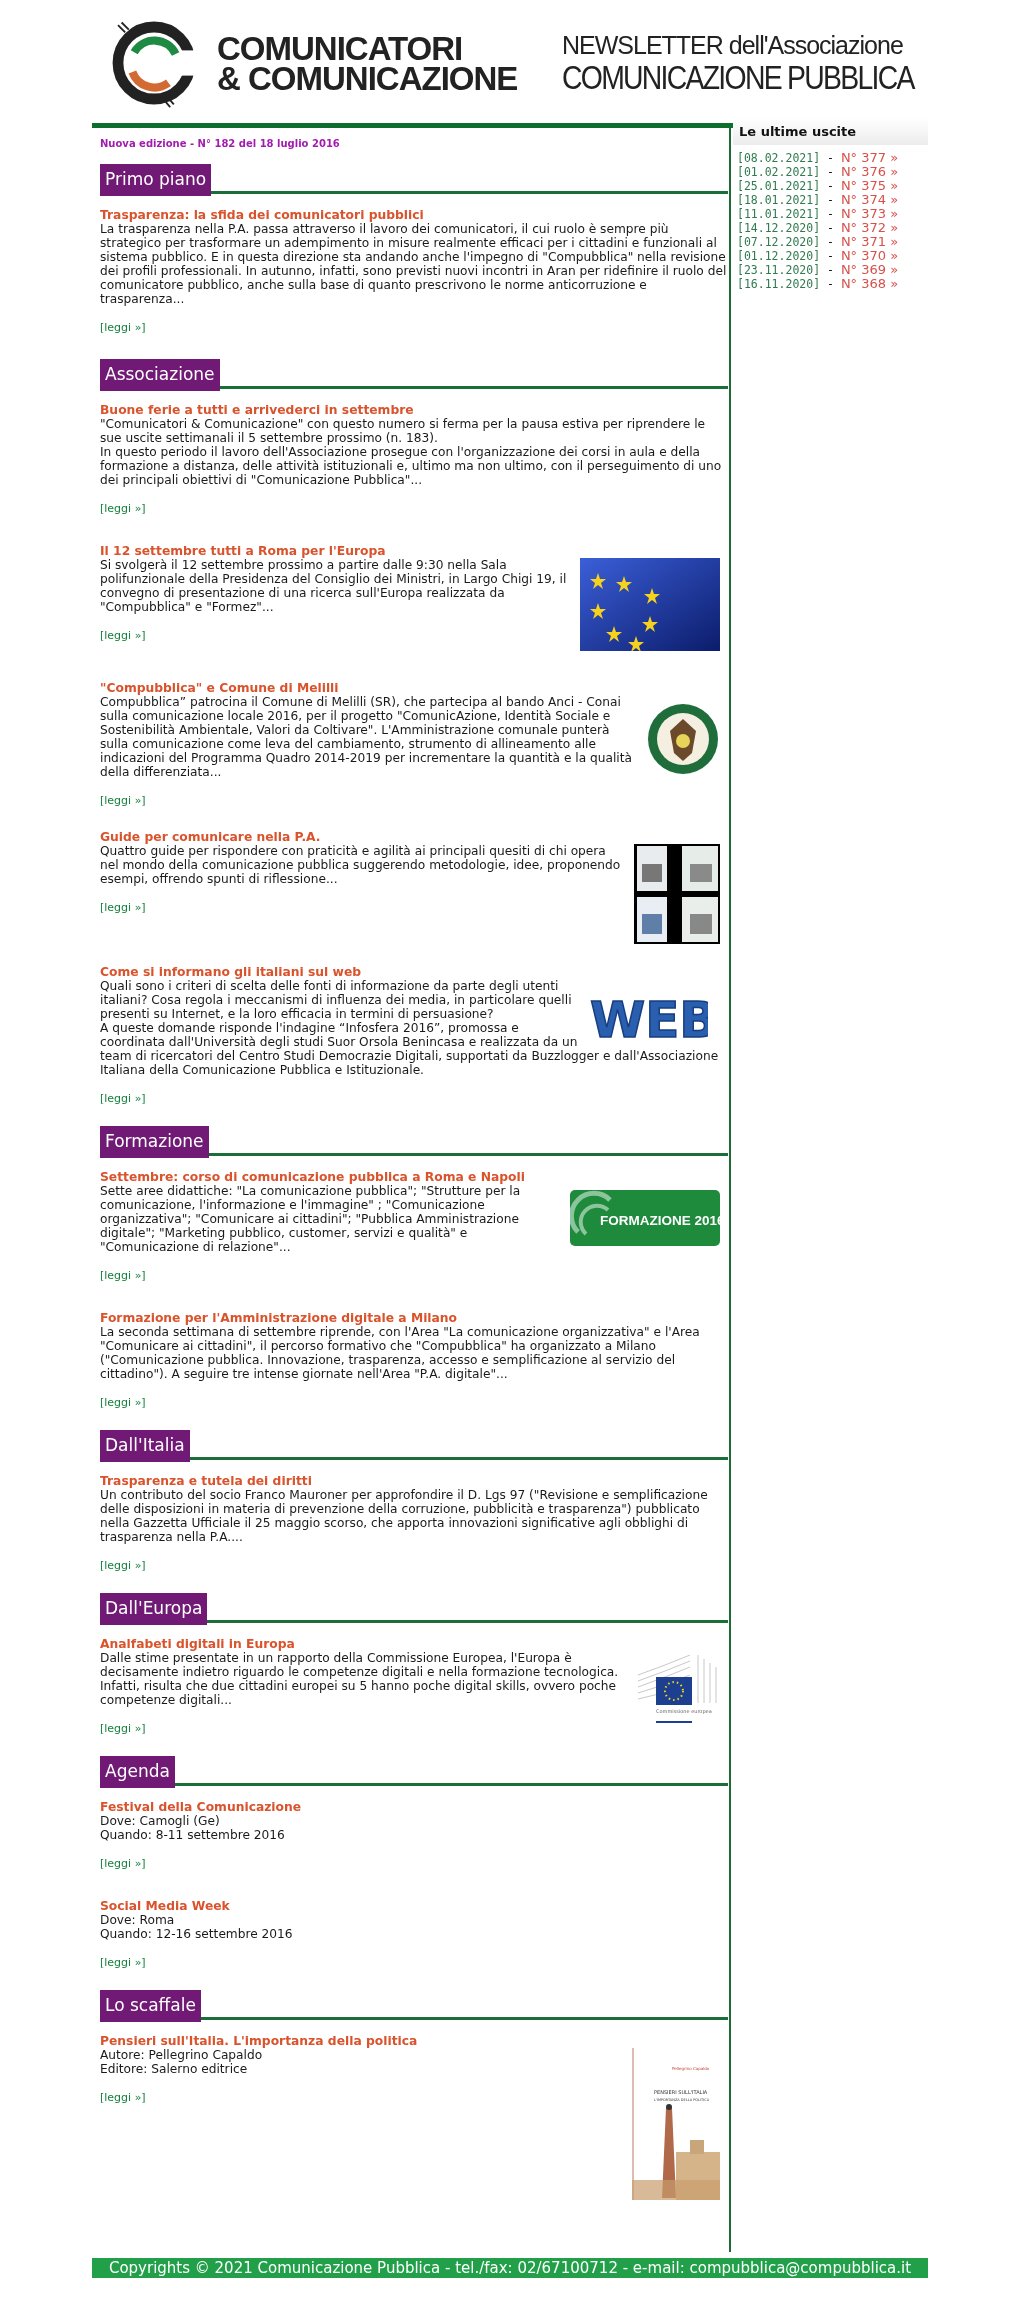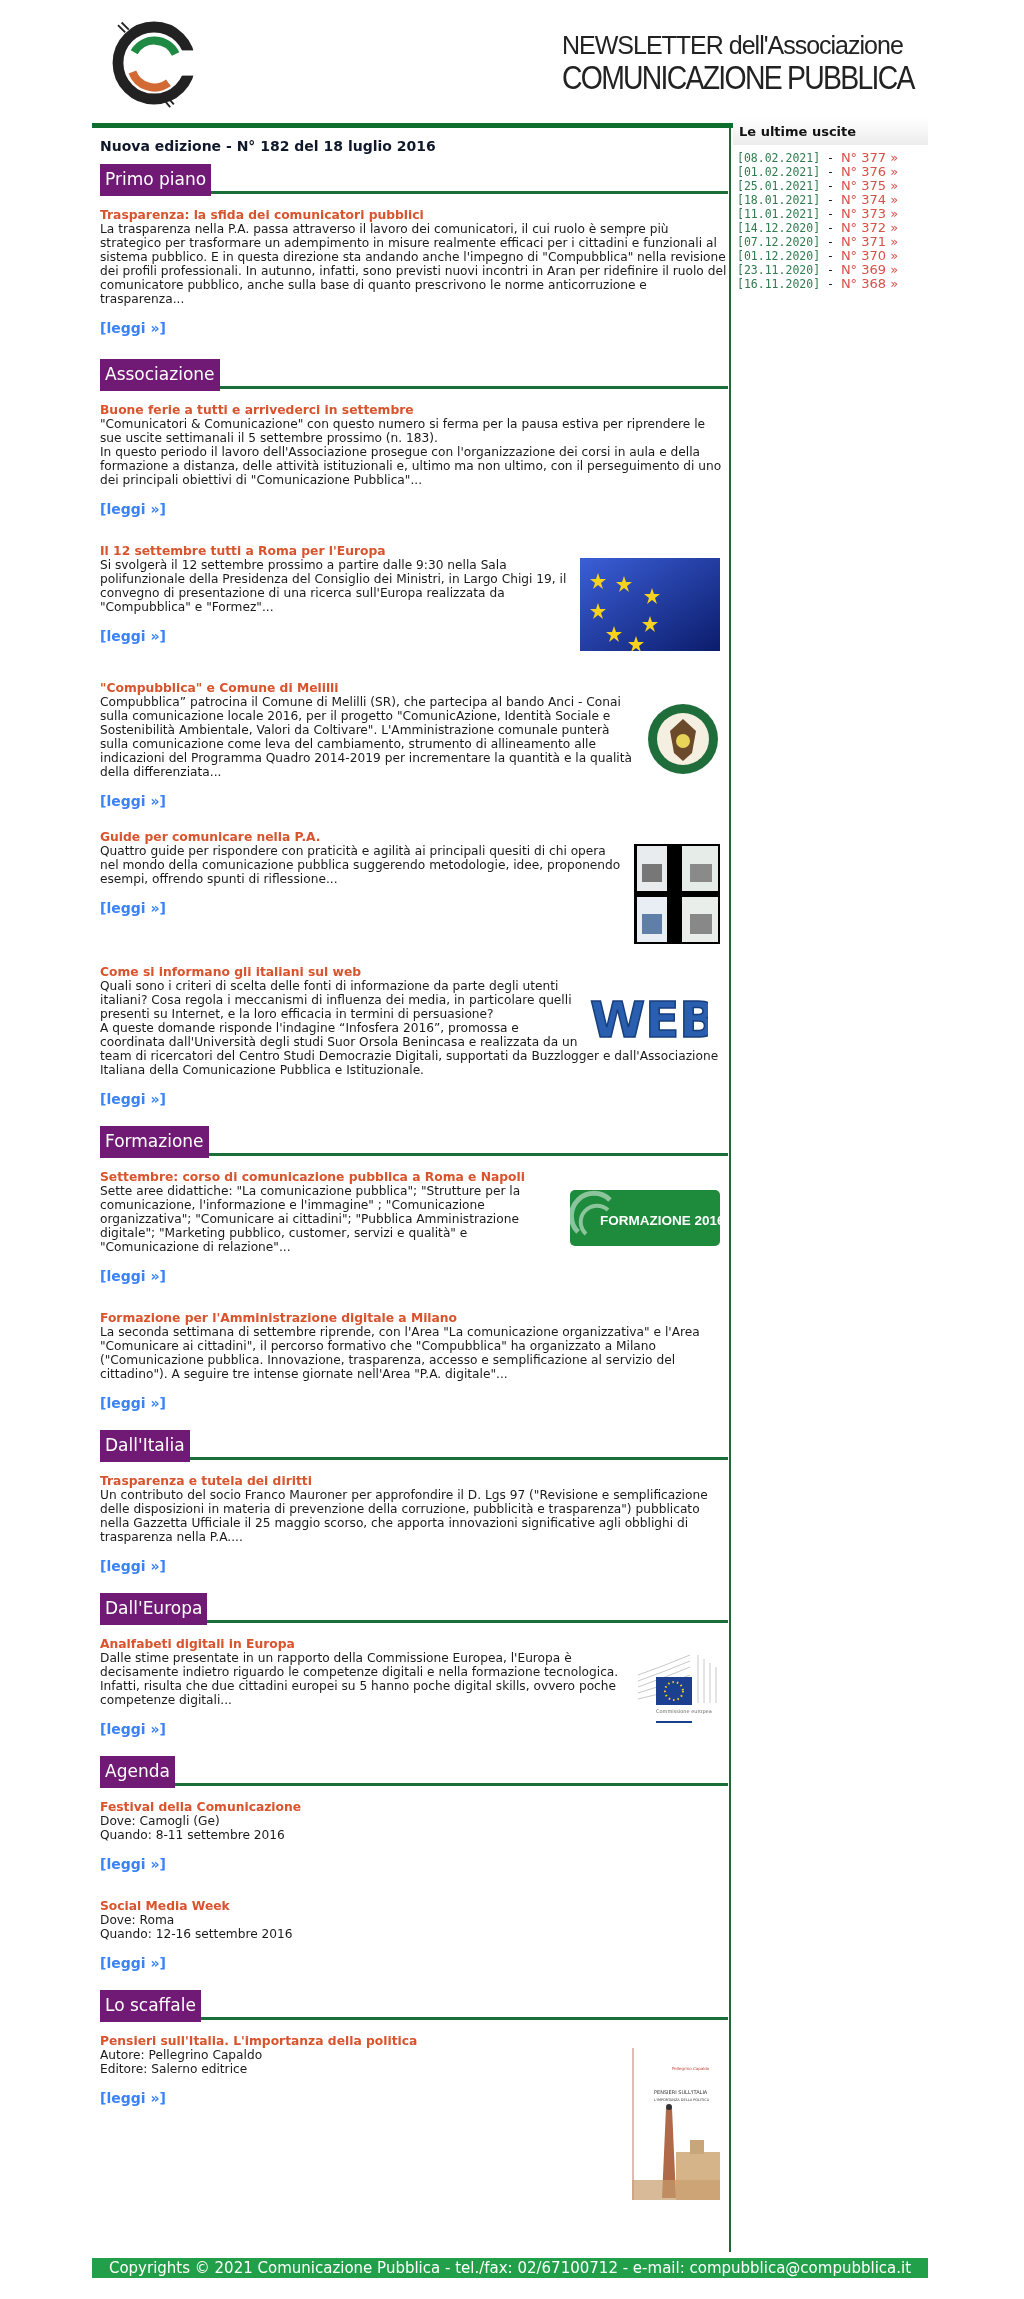--- a/index.html
+++ b/index.html
@@ -14,49 +14,53 @@
   .tagline .l2 { font-size:33px; letter-spacing:-2px; line-height:36px; transform:scaleX(0.86); transform-origin:left; white-space:nowrap; }
   .topbar { position:absolute; left:0; top:123px; width:836px; height:5px; background:#0d6e2e; }
   .main { position:absolute; left:8px; top:128px; width:628px; }
   .divider { position:absolute; left:637px; top:128px; width:2px; height:2124px; background:#1e6a36; }
   .side { position:absolute; left:641px; top:118px; width:195px; }
   .side-head { background:linear-gradient(#ffffff,#ececec); padding:6px 4px 5px 6px; font-weight:bold; font-size:13px; color:#111; height:16px; }
   .side-list { padding:6px 0 0 4px; }
   .side-item { font-family:"DejaVu Sans Mono", monospace; font-size:11.5px; line-height:14px; color:#2f7a4e; white-space:nowrap; }
   .side-item .num { font-family:"DejaVu Sans", sans-serif; color:#d8504a; font-size:13px; text-decoration:none; cursor:pointer; }
   .side-item .sep { color:#1a1a1a; }
-  .edition { font-weight:bold; font-size:14px; margin:10px 0 0 0; height:16px; color:#0f172a; }
+  .edition { font-weight:bold; font-size:10px; margin:10px 0 0 0; height:16px; color:#a21caf; }
   .section-head { position:relative; height:32px; margin-top:12px; }
   .section-head .lbl { position:absolute; left:0; top:0; height:32px; line-height:30px; padding:0 5px; background:#701a75; color:#ffffff; font-size:17px; }
   .section-head .line { position:absolute; left:0; right:0; bottom:2px; height:3px; background:#1a6e38; z-index:0; }
   .section-head .lbl { z-index:1; }
   .article { position:relative; margin-top:12px; font-size:12.2px; line-height:14px; }
   .article .title { color:#d9532c; font-weight:bold; font-size:12.3px; cursor:pointer; }
   .article .body { color:#1a1a1a; }
-  .article .read { display:block; margin-top:15px; color:#3b82f6; font-weight:bold; font-size:14px; cursor:pointer; }
+  .article .read { display:block; margin-top:15px; color:#15803d; font-weight:normal; font-size:11px; cursor:pointer; }
   .float-img { float:right; margin:0 8px 0 10px; }
   .footer { position:absolute; left:92px; top:2258px; width:836px; height:20px; background:#22a049; color:#ffffff; font-size:15px; text-align:center; line-height:20px; }
   .powered { position:absolute; left:92px; top:2280px; width:836px; text-align:center; color:#d8d8d8; font-size:11px;margin-top:38px; }
 </style>
 </head>
 <body>
 
 <div class="wrap">
 
   <div class="header">
     <svg class="logo-mark" viewBox="0 0 100 100">
       <circle cx="50" cy="50" r="40" fill="none" stroke="#222" stroke-width="12"></circle>
       <path d="M28 38 A26 26 0 0 1 74 40" fill="none" stroke="#1f8a43" stroke-width="9"></path>
       <path d="M26 60 A26 26 0 0 0 66 72" fill="none" stroke="#d36a33" stroke-width="9"></path>
       <rect x="80" y="36" width="20" height="28" fill="#ffffff"></rect>
       <line x1="10" y1="8" x2="18" y2="16" stroke="#222" stroke-width="2"></line>
       <line x1="14" y1="5" x2="22" y2="13" stroke="#222" stroke-width="2"></line>
       <line x1="62" y1="92" x2="68" y2="99" stroke="#222" stroke-width="2"></line>
       <line x1="66" y1="89" x2="72" y2="96" stroke="#222" stroke-width="2"></line>
     </svg>
+    <div class="brand">
+      <div>COMUNICATORI</div>
+      <div>&amp; COMUNICAZIONE</div>
+    </div>
     <div class="tagline">
       <div class="l1">NEWSLETTER dell'Associazione</div>
       <div class="l2">COMUNICAZIONE PUBBLICA</div>
     </div>
   </div>
   <div class="topbar"></div>
 
   <div class="main">
     <div class="edition">Nuova edizione - N° 182 del 18 luglio 2016</div>
 

